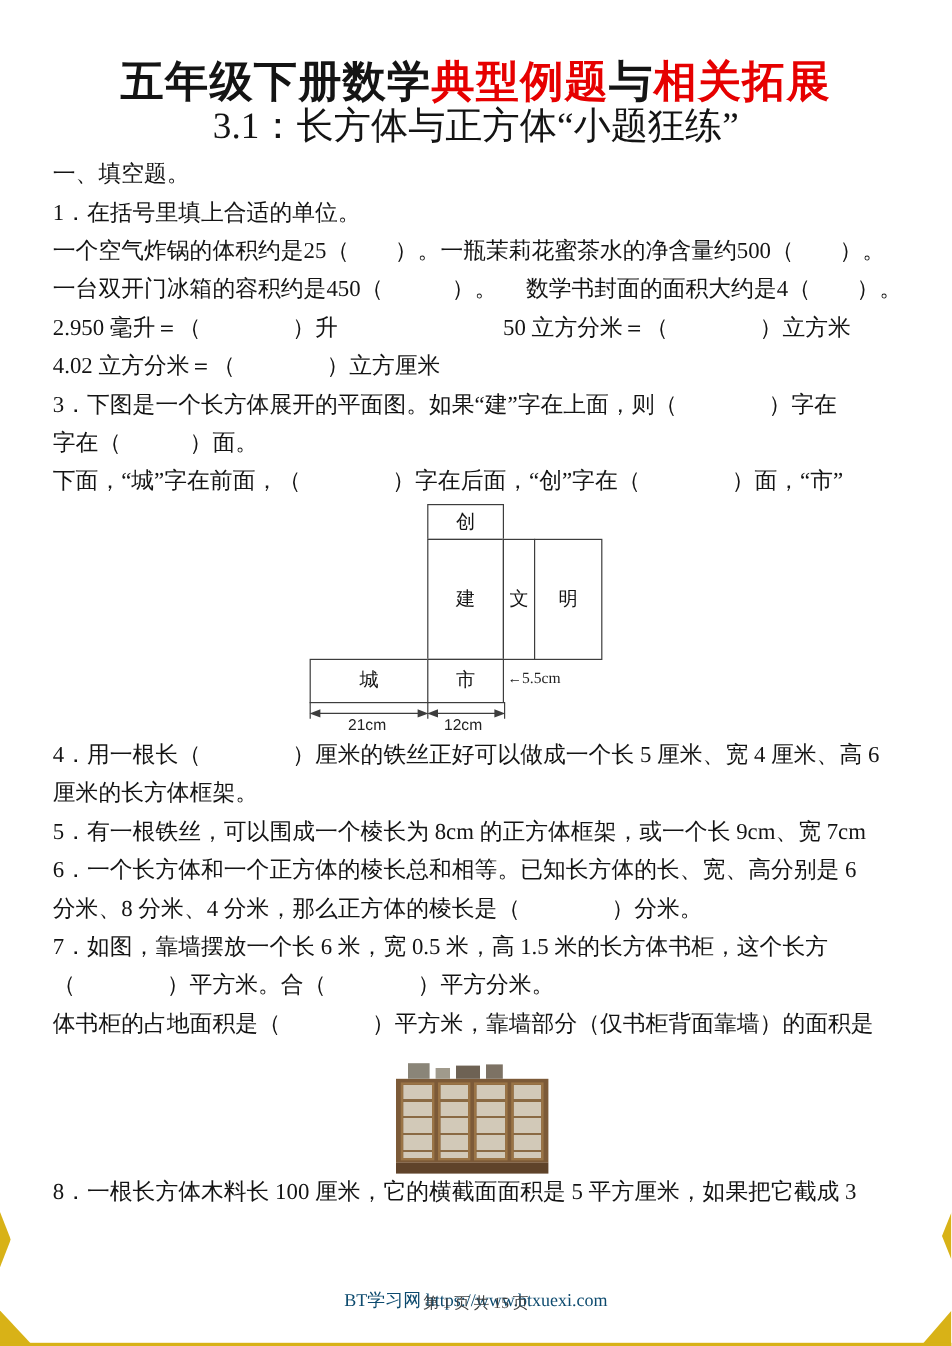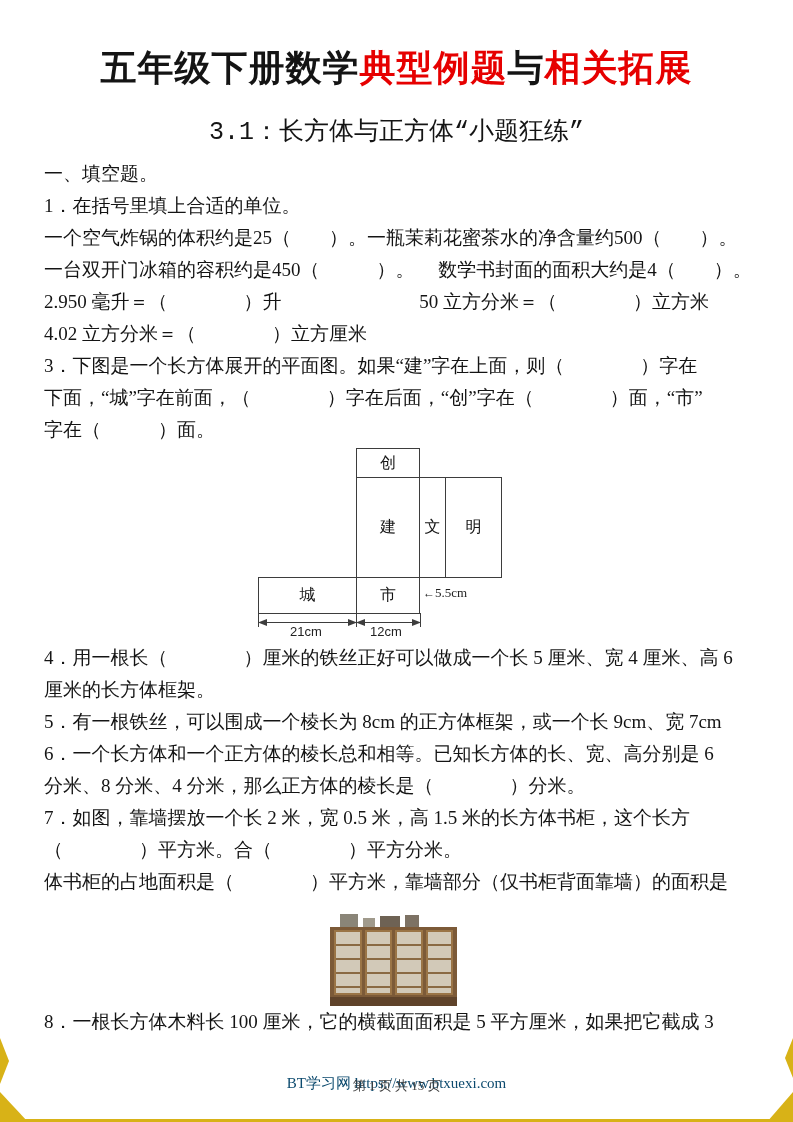--- a/index.html
+++ b/index.html
@@ -13,22 +13,22 @@
   .page { position:relative; width:793px; height:1122px; }
 
   .title {
     text-align:center; padding-top:46px;
     font-size:36px; font-weight:bold; letter-spacing:1px;
     line-height:44px;
   }
   .title .red { color:var(--accent-red,#e60000); }
 
   .subtitle {
-    text-align:center; margin-top:28px;
-    font-size:25px; font-weight:normal; line-height:30px;font-family:Liberation Mono, monospace;
+    text-align:center; margin-top:0;
+    font-size:31px; font-weight:normal; line-height:30px;
   }
 
   .content { padding:0 44px; font-size:19px; }
   .content.first { margin-top:10px; }
   .line { line-height:32px; white-space:nowrap; }
   .line.strong { font-weight:normal; }
 
   
   .diagram { position:relative; width:793px; height:196px; }
   .cell {
@@ -96,22 +96,22 @@
   <h2 class="subtitle">3.1：长方体与正方体“小题狂练”</h2>
 
   <div class="content first">
     <p class="line strong">一、填空题。</p>
     <p class="line">1．在括号里填上合适的单位。</p>
     <p class="line">一个空气炸锅的体积约是25（　　）。一瓶茉莉花蜜茶水的净含量约500（　　）。</p>
     <p class="line">一台双开门冰箱的容积约是450（　　　）。　 数学书封面的面积大约是4（　　）。</p>
     <p class="line">2.950 毫升＝（　　　　）升　　　　　　　 50 立方分米＝（　　　　）立方米</p>
     <p class="line">4.02 立方分米＝（　　　　）立方厘米</p>
     <p class="line">3．下图是一个长方体展开的平面图。如果“建”字在上面，则（　　　　）字在</p>
+    <p class="line">字在（　　　）面。</p>
     <p class="line">下面，“城”字在前面，（　　　　）字在后面，“创”字在（　　　　）面，“市”</p>
-    <p class="line">字在（　　　）面。</p>
   </div>
 
   <div class="diagram">
     <div class="cell" style="left:356px; top:2px;  width:64px; height:30px;">
         <span>创</span>
       </div>
     <div class="cell" style="left:356px; top:31px; width:64px; height:101px;">
         <span>建</span>
       </div>
     <div class="cell" style="left:419px; top:31px; width:27px; height:101px;">
@@ -147,21 +147,21 @@
     <span class="dim-label long">21cm</span>
     <span class="dim-label short">12cm</span>
   </div>
 
   <div class="content">
     <p class="line">4．用一根长（　　　　）厘米的铁丝正好可以做成一个长 5 厘米、宽 4 厘米、高 6</p>
     <p class="line">厘米的长方体框架。</p>
     <p class="line">5．有一根铁丝，可以围成一个棱长为 8cm 的正方体框架，或一个长 9cm、宽 7cm</p>
     <p class="line">6．一个长方体和一个正方体的棱长总和相等。已知长方体的长、宽、高分别是 6</p>
     <p class="line">分米、8 分米、4 分米，那么正方体的棱长是（　　　　）分米。</p>
-    <p class="line">7．如图，靠墙摆放一个长 2 米，宽 0.5 米，高 1.5 米的长方体书柜，这个长方</p>
+    <p class="line">7．如图，靠墙摆放一个长 6 米，宽 0.5 米，高 1.5 米的长方体书柜，这个长方</p>
     <p class="line">（　　　　）平方米。合（　　　　）平方分米。</p>
     <p class="line">体书柜的占地面积是（　　　　）平方米，靠墙部分（仅书柜背面靠墙）的面积是</p>
   </div>
 
   <div class="bookcase">
     <div class="bc-items">
       <div class="bc-item1"></div>
       <div class="bc-item2"></div>
       <div class="bc-item3"></div>
       <div class="bc-item4"></div>

